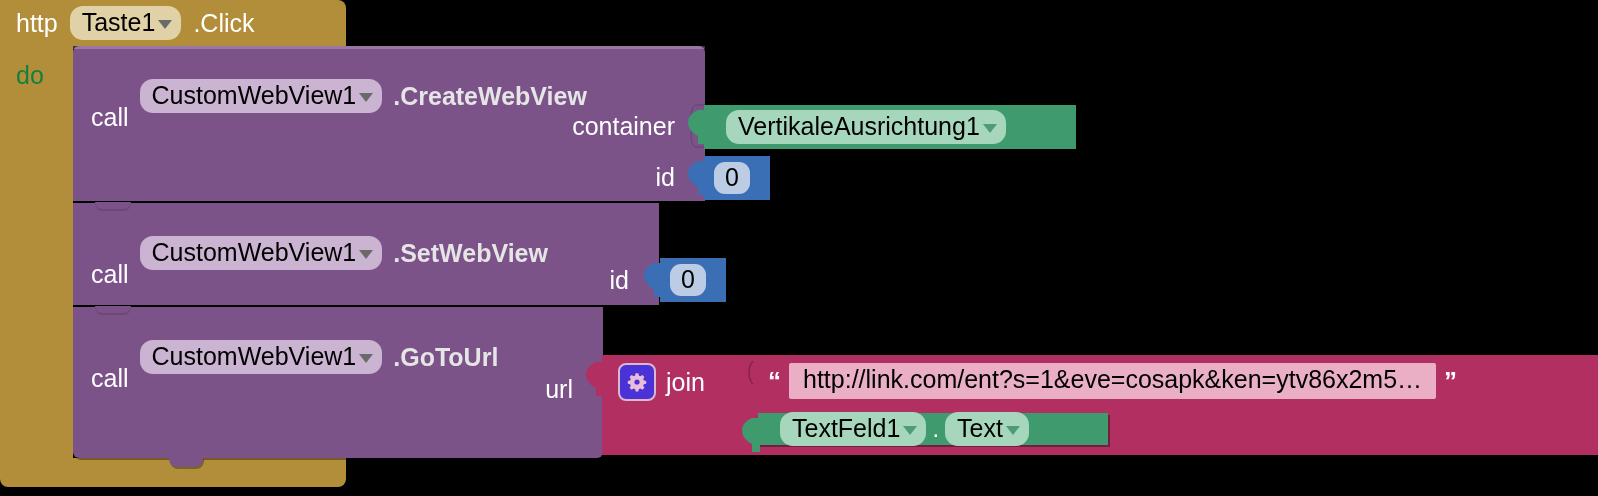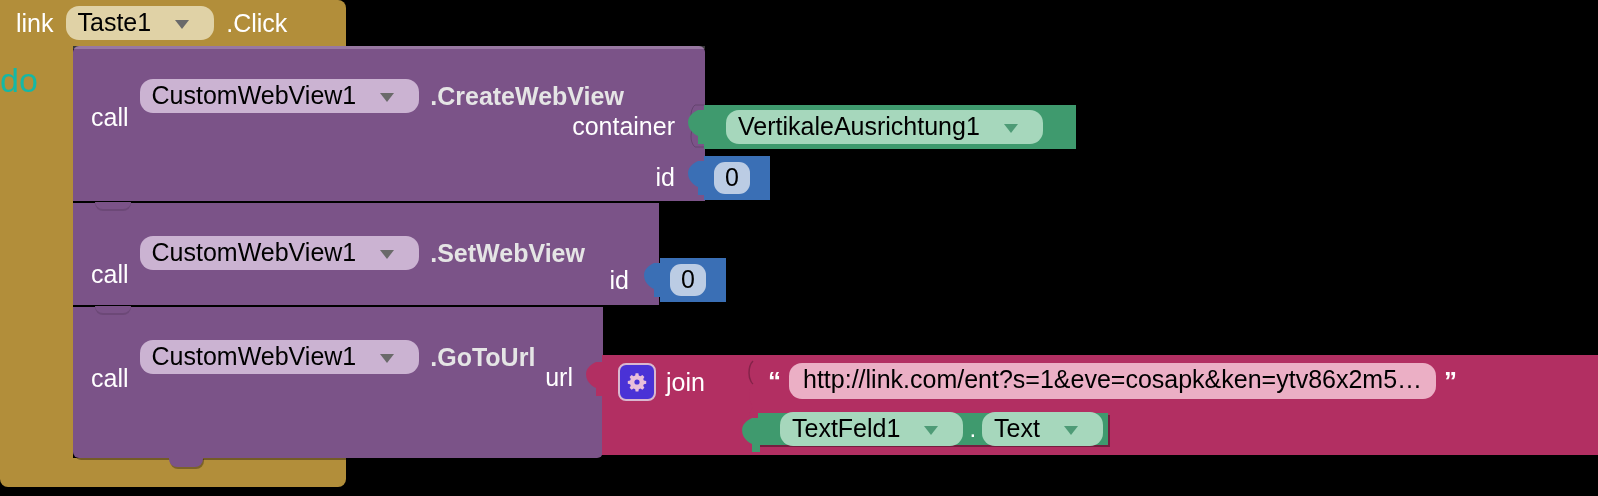--- a/index.html
+++ b/index.html
@@ -64,33 +64,33 @@
     gap: 12px;
   }
   .lbl-white {
     color: #ffffff;
     font-size: 25px;
     line-height: 1;
     white-space: nowrap;
   }
   .lbl-do {
     position: absolute;
-    left: 0;
+    left: 16px;
     top: 61px;
-    color: #14b8a6;
-    font-size: 34px;
+    color: #15803d;
+    font-size: 25px;
   }
 
   
   .field {
     display: inline-flex;
     align-items: center;
-    gap: 24px;
+    gap: 3px;
     border-radius: 13px;
-    padding: 3px 25px 4px 12px;
+    padding: 3px 9px 4px 12px;
     font-size: 25px;
     color: #000000;
     white-space: nowrap;
     line-height: 1.05;
   }
   .field.gold  { background: #E0D2A6; }
   .field.purple{ background: #CBB3D2; text-align: center; }
   .field.green { background: #A6D7BC; }
 
   .caret {
@@ -211,21 +211,21 @@
   }
   .quote {
     color: #ffffff;
     font-size: 26px;
     font-weight: bold;
     line-height: 0.7;
     padding: 0 2px;
   }
   .str-field {
     background: #EBAFC5;
-    border-radius: 13px;
+    border-radius: 2px;
     font-size: 25px;
     color: #000000;
     padding: 3px 14px 5px 14px;
     white-space: nowrap;
     line-height: 1.1;
   }
   .join-word {
     color: #ffffff;
     font-size: 25px;
     padding: 0 4px;
@@ -234,21 +234,21 @@
 </head>
 <body>
 
 <div id="canvas">
 
   <div class="blk event-wrap">
     <div class="event-body"></div>
     <div class="event-cut"></div>
 
     <div class="event-header-row">
-      <span class="lbl-white">link</span>
+      <span class="lbl-white">http</span>
       <span class="field gold">
         <span>Taste1</span>
         <span class="caret"></span>
       </span>
       <span class="lbl-white">.Click</span>
     </div>
 
     <div class="lbl-do">do</div>
   </div>
 
@@ -312,21 +312,21 @@
   <div class="blk call call-3">
     <div class="notch"></div>
     <div class="call-row">
       <span class="call-word">call</span>
       <span class="field purple">
         <span>CustomWebView1</span>
         <span class="caret"></span>
       </span>
       <span class="method-name">.GoToUrl</span>
     </div>
-    <div class="param-lbl" style="right:30px; top:56px;">url</div>
+    <div class="param-lbl" style="right:30px; top:68px;">url</div>
     <div class="bottom-nub"></div>
   </div>
 
   <div class="blk pink-blk" style="left:602px; top:355px; width:996px; height:100px;">
     <div style="position:absolute; left:16px; top:8px; display:flex; align-items:center; gap:6px;">
       <span class="gear-btn">
         <svg width="20" height="20" viewBox="0 0 20 20" aria-hidden="true">
           <path fill="#E8BEDA" d="M10 6.1a3.9 3.9 0 1 0 0 7.8 3.9 3.9 0 0 0 0-7.8zm0 5.9a2 2 0 1 1 0-4 2 2 0 0 1 0 4z"></path>
           <path fill="#E8BEDA" d="M8.6 1.2h2.8l.4 2.3 1.6.7 2-1.2 2 2-1.2 2 .7 1.6 2.3.4v2.8l-2.3.4-.7 1.6 1.2 2-2 2-2-1.2-1.6.7-.4 2.3H8.6l-.4-2.3-1.6-.7-2 1.2-2-2 1.2-2-.7-1.6-2.3-.4V9l2.3-.4.7-1.6-1.2-2 2-2 2 1.2 1.6-.7z"></path>
           <circle cx="10" cy="10" r="2.6" fill="#4A32D6"></circle>

